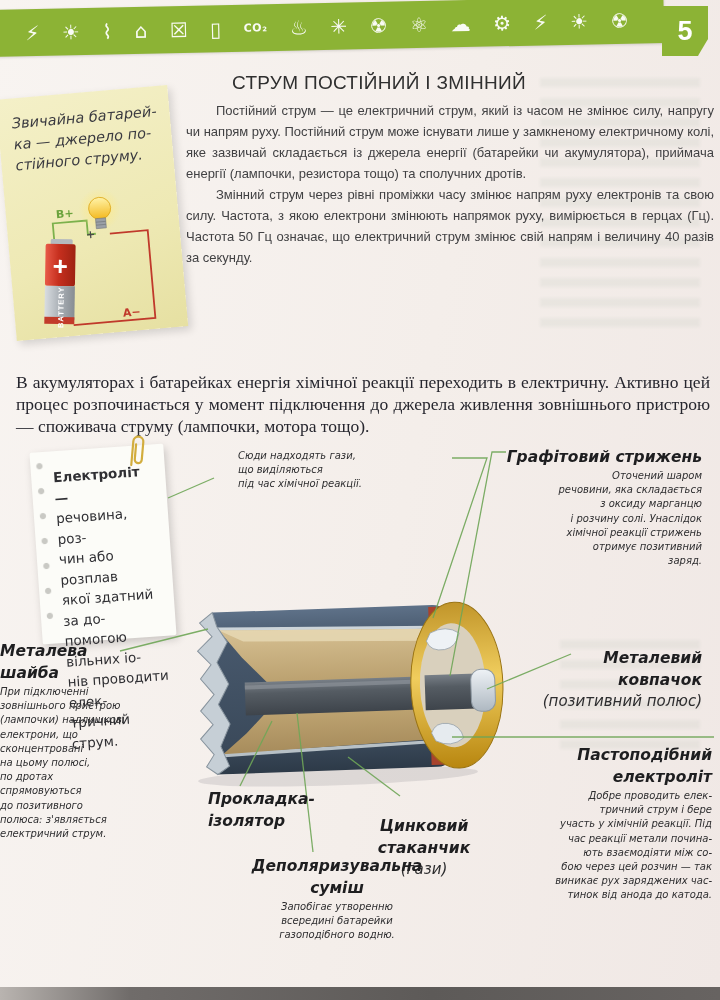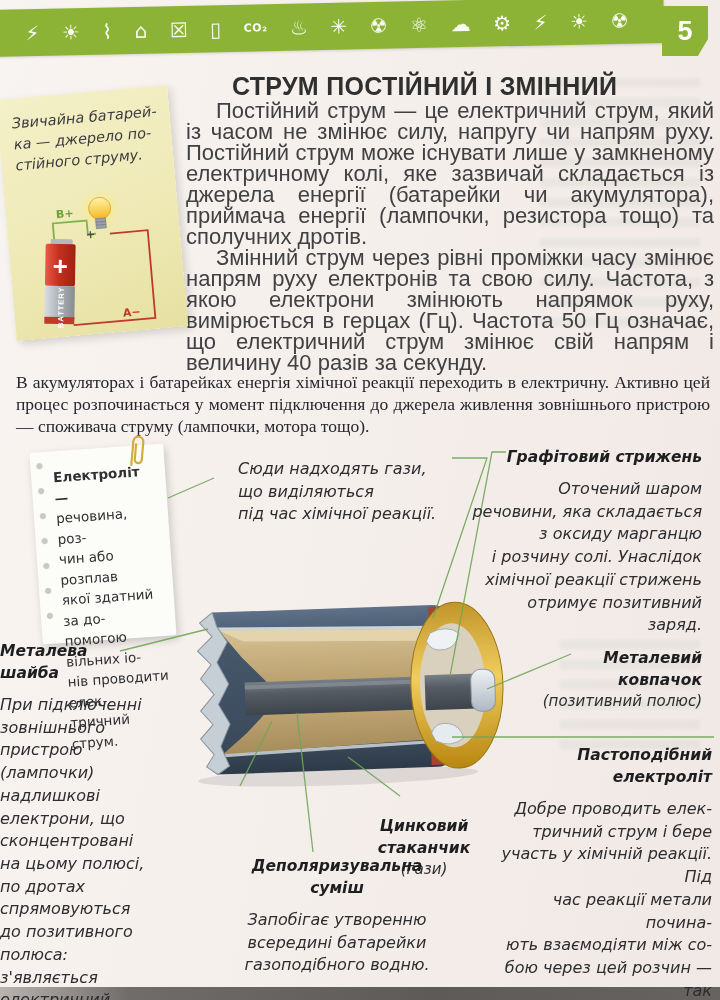--- a/index.html
+++ b/index.html
@@ -10,22 +10,22 @@
   .band{position:absolute;left:-10px;top:10px;width:674px;height:47px;background:#8cb335;
         transform:rotate(-1.2deg);transform-origin:left center;display:flex;align-items:center;
         justify-content:space-around;padding:0 24px;box-sizing:border-box;box-shadow:0 1px 3px rgba(0,0,0,.15);}
   .hicon{color:#ffffff;font-family:"DejaVu Sans",sans-serif;font-size:20px;line-height:1;opacity:.95;}
   .hicon.small{font-size:11px;font-weight:bold;letter-spacing:.5px;}
   .pagenum{position:absolute;top:6px;right:12px;width:46px;height:50px;background:#8cb335;
         clip-path:polygon(0 0,100% 0,100% 66%,78% 100%,0 100%);
         display:flex;align-items:center;justify-content:center;
         color:#fff;font-size:27px;font-weight:bold;box-shadow:0 1px 2px rgba(0,0,0,.2);}
   
-  .title{position:absolute;left:232px;top:72px;font-size:25px;font-weight:bold;color:#2f2f2f;letter-spacing:.3px;}
-  .bodytext{position:absolute;left:186px;top:100px;width:528px;font-size:22px;line-height:21px;
+  .title{position:absolute;left:232px;top:72px;font-size:19px;font-weight:normal;color:#2f2f2f;letter-spacing:.3px;}
+  .bodytext{position:absolute;left:186px;top:100px;width:528px;font-size:13px;line-height:21px;
         text-align:justify;color:#414143;}
   .bodytext p{margin:0;text-indent:30px;}
   .lead{position:absolute;left:16px;top:371px;width:694px;font-family:"Liberation Serif",serif;
         font-weight:normal;font-size:17.5px;line-height:22px;color:#26262e;text-align:justify;}
   
   .sticky{position:absolute;left:6px;top:92px;width:172px;height:242px;
         background:linear-gradient(160deg,#f4f0c8 0%,#eee9b4 60%,#e6e0a2 100%);
         transform:rotate(-5deg);box-shadow:3px 4px 9px rgba(0,0,0,.14);}
   .sticky .cap{padding:15px 10px 0 14px;font-family:"DejaVu Sans",sans-serif;font-style:italic;
         font-size:14.5px;line-height:1.45;color:#3a3a40;white-space:pre-line;}
@@ -38,21 +38,21 @@
         background-size:12px 25px;background-repeat:repeat-y;}
   .notepad .txt{padding:16px 8px 0 22px;font-family:"DejaVu Sans",sans-serif;font-size:13.5px;
         line-height:1.52;color:#2f2f33;}
   .notepad .term{font-weight:bold;}
   .notepad .def{white-space:pre-line;}
   .clip{position:absolute;top:-16px;right:14px;transform:rotate(9deg);}
   
   .ann{position:absolute;font-family:"DejaVu Sans",sans-serif;font-style:italic;color:#2d2d2f;z-index:4;}
   .ann .t{font-weight:bold;font-size:15.5px;line-height:1.42;color:#1e1e20;white-space:pre-line;}
   .ann .s{font-size:15px;line-height:1.42;white-space:pre-line;}
-  .ann .d{font-size:16px;line-height:1.42;white-space:pre-line;margin-top:10px;}
+  .ann .d{font-size:10px;line-height:1.42;white-space:pre-line;margin-top:1px;}
   .r{text-align:right;}
   .c{text-align:center;}
   #leaders{position:absolute;left:0;top:0;z-index:3;pointer-events:none;}
   #battery{position:absolute;left:185px;top:592px;z-index:2;transform:rotate(-2deg);}
   .ghost{position:absolute;opacity:.05;filter:blur(1.5px);background:
         repeating-linear-gradient(180deg,#3e6e4e 0 9px,rgba(0,0,0,0) 9px 20px);}
   .bottom-strip{position:absolute;left:0;bottom:0;width:720px;height:13px;
         background:linear-gradient(to right,#b9b4b0,#706c6a 18%,#5d5a58 60%,#676361);}
 </style>
 </head>
@@ -266,20 +266,24 @@
     <div class="d">Добре проводить елек-
 тричний струм і бере
 участь у хімічній реакції. Під
 час реакції метали почина-
 ють взаємодіяти між со-
 бою через цей розчин — так
 виникає рух заряджених час-
 тинок від анода до катода.</div>
   </div>
 
+  <div class="ann" style="left:208px;top:788px;width:130px;">
+    <div class="t">Прокладка-
+ізолятор</div>
+  </div>
 
   <div class="ann c" style="left:368px;top:798px;width:112px;margin-top:17px;">
     <div class="t">Цинковий
 стаканчик</div>
     <div class="s">(гази)</div>
   </div>
 
   <div class="ann c" style="left:231px;top:855px;width:212px;">
     <div class="t">Деполяризувальна
 суміш</div>

